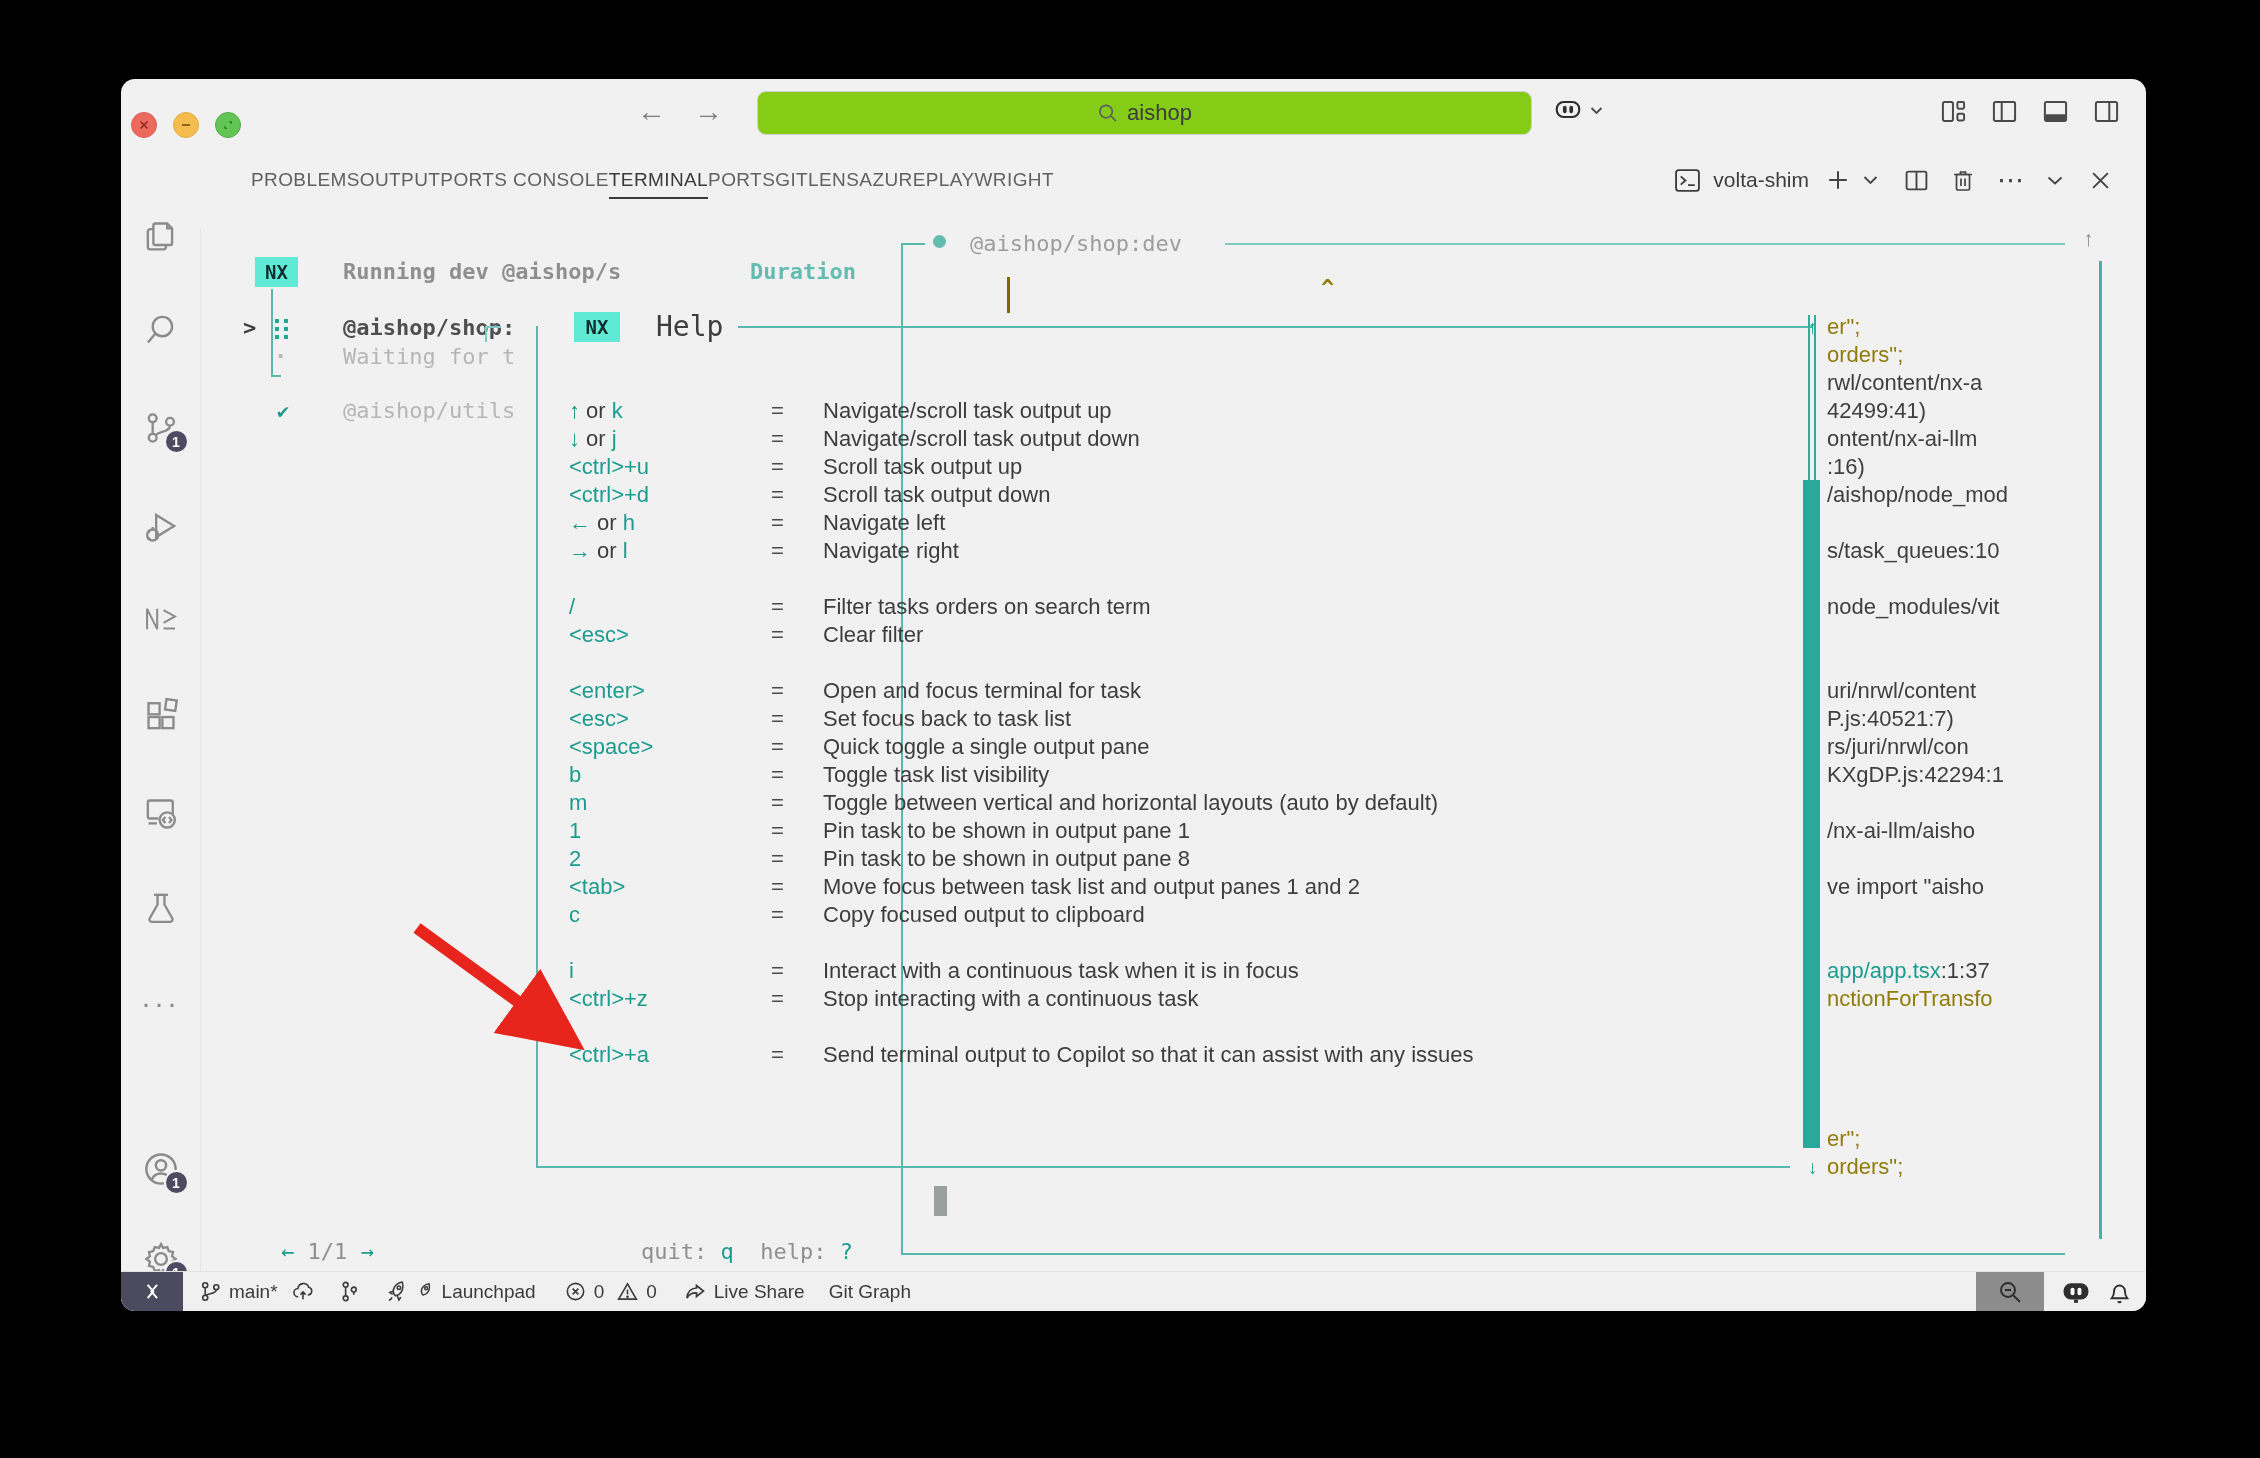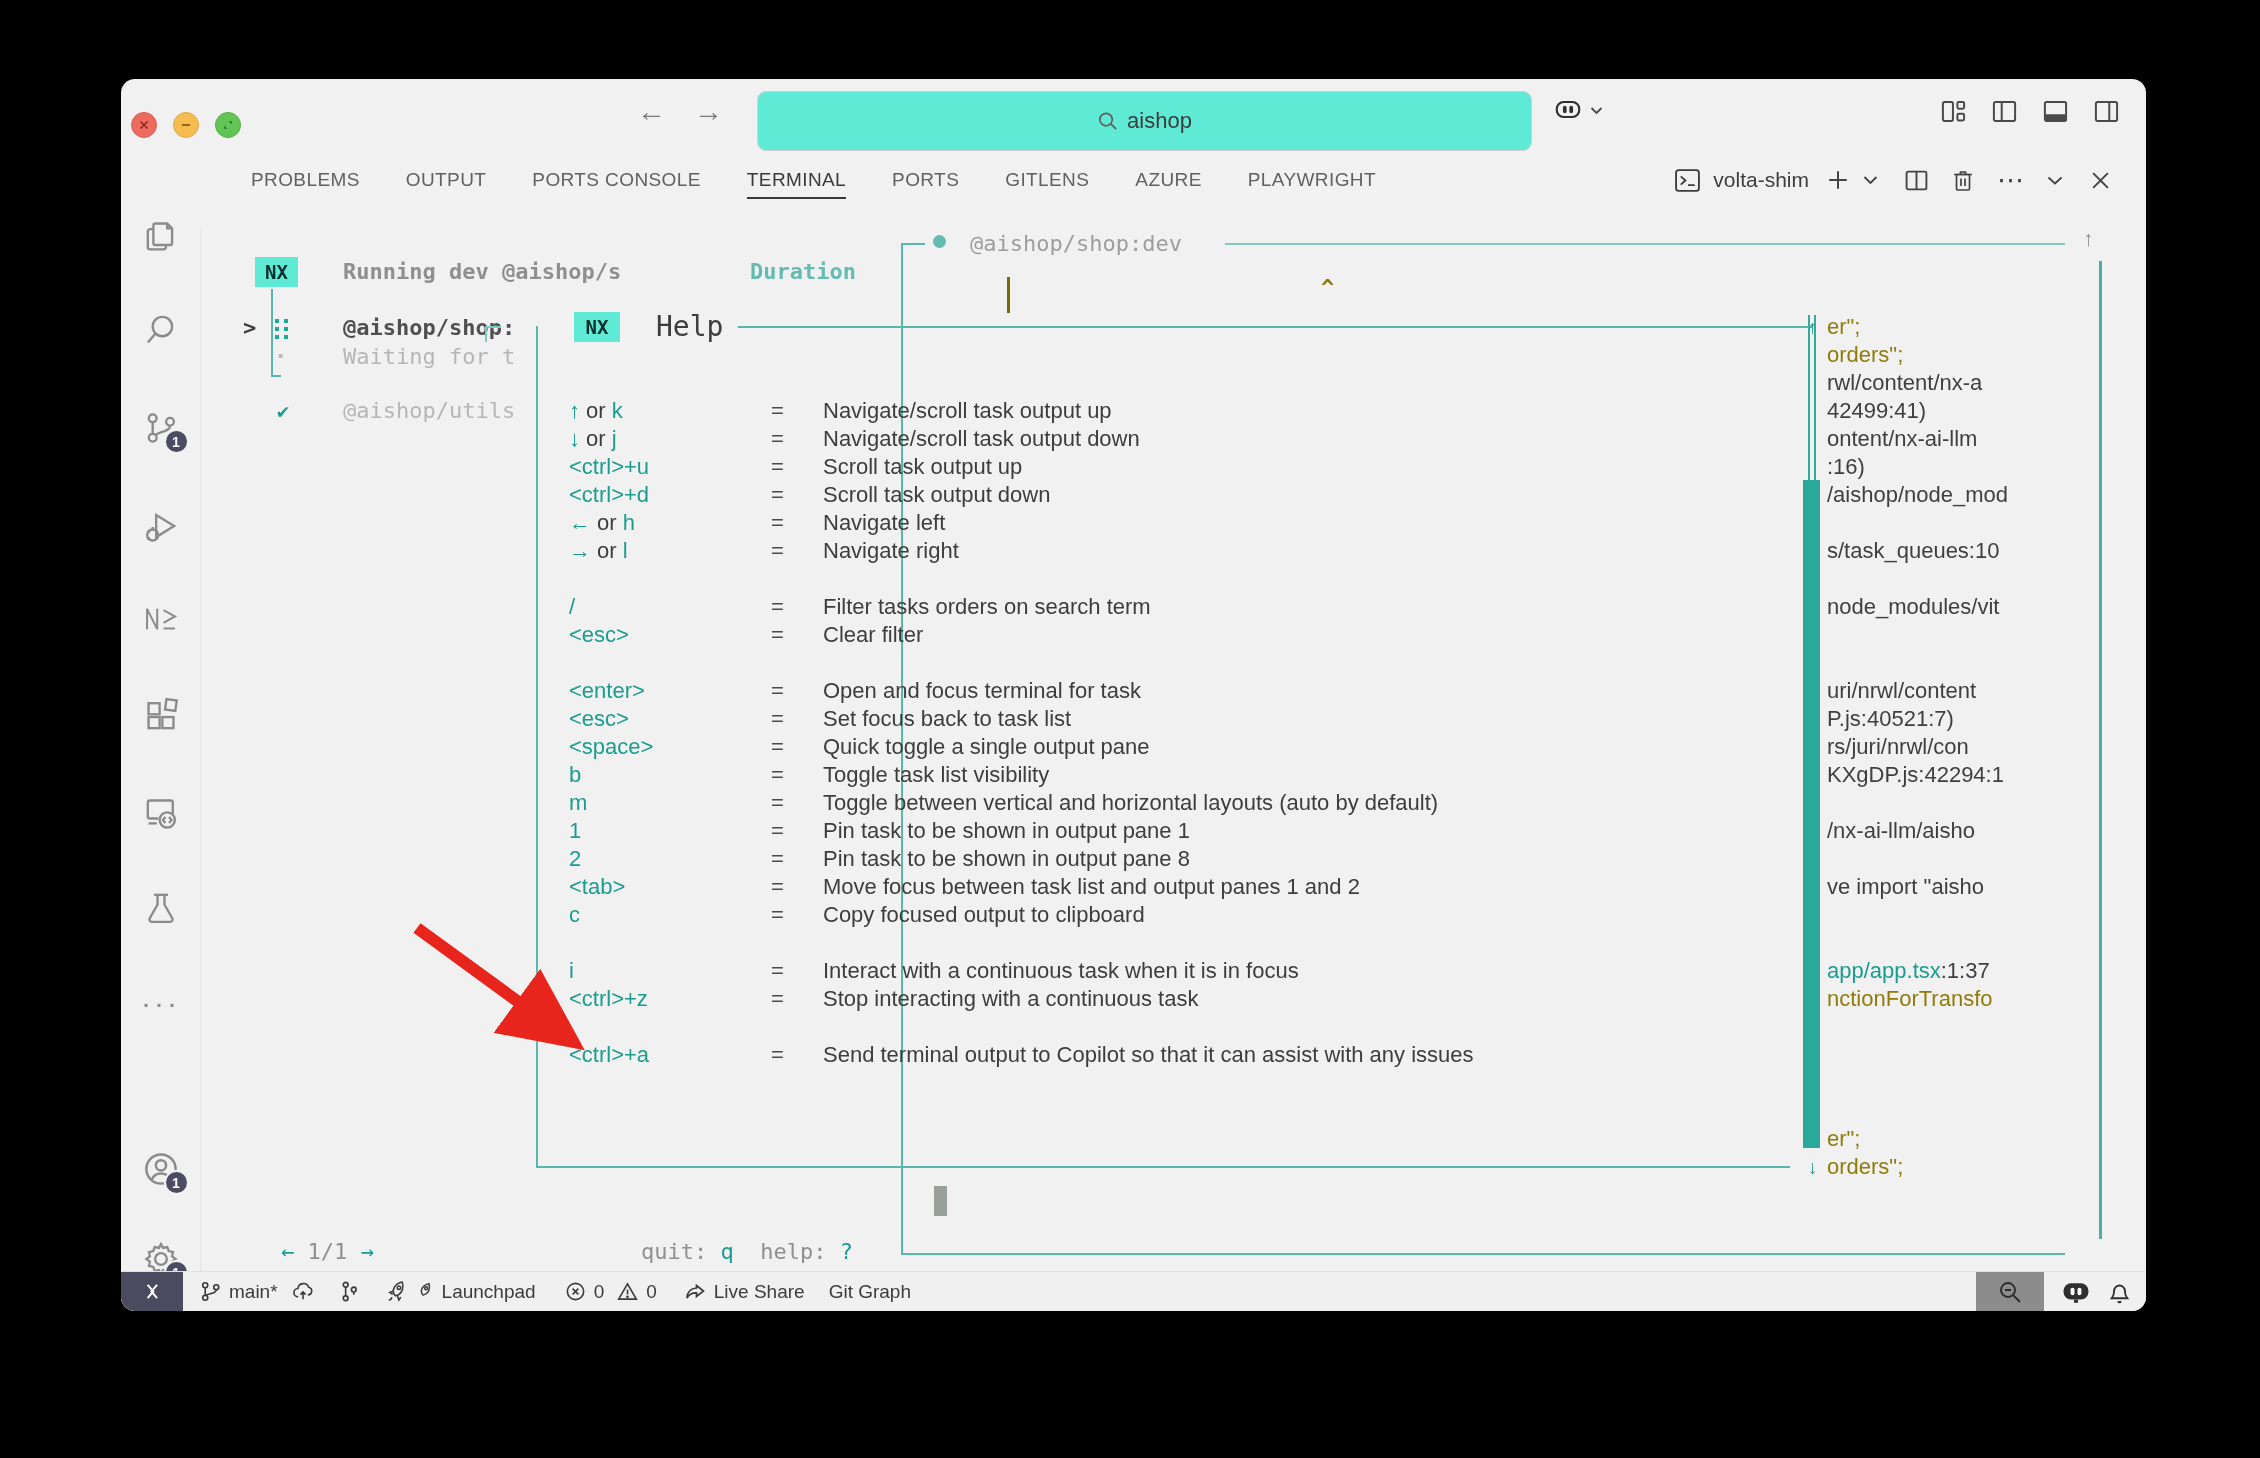--- a/index.html
+++ b/index.html
@@ -13,29 +13,29 @@
   
   .traffic { position:absolute; left:10px; top:33px; display:flex; gap:16px; }
   .tl { width:26px; height:26px; border-radius:50%; display:flex; align-items:center; justify-content:center; }
   .tl.red   { background:#ed6a5f; border:1px solid #d95f55; }
   .tl.yel   { background:#f5bd4f; border:1px solid #dfab45; }
   .tl.grn   { background:#61c454; border:1px solid #54ad48; }
   .tl svg { display:block; }
   .nav-arrows { position:absolute; left:516px; top:16px; display:flex; gap:28px;
                 font-size:29px; color:#7c7c7c; }
   .nav-arrows span { cursor:default; }
-  .searchbox { position:absolute; left:636px; top:12px; width:775px; height:60px;
-               background:#5eead4; border:1px solid #d2d1d2; border-radius:9px;
+  .searchbox { position:absolute; left:636px; top:12px; width:775px; height:44px;
+               background:#84cc16; border:1px solid #d2d1d2; border-radius:9px;
                display:flex; align-items:center; justify-content:center; gap:9px;
                color:#3c3c3c; font-size:22px; }
   .copilot-menu { position:absolute; left:1432px; top:18px; display:flex; align-items:center; gap:7px; color:#2f2f2f; }
   .layout-btns { position:absolute; right:25px; top:18px; display:flex; gap:22px; color:#4a4a4a; }
 
   
-  .tabs { position:absolute; left:130px; top:80px; height:42px; display:flex; gap:46px; align-items:center; }
+  .tabs { position:absolute; left:130px; top:80px; height:42px; display:flex; align-items:center; }
   .ptab { font-size:19px; letter-spacing:.4px; color:#616161; position:relative; height:42px;
           display:flex; align-items:center; cursor:default; }
   .ptab.active { color:#3a3a3a; }
   .ptab.active::after { content:""; position:absolute; left:0; right:0; bottom:2px; height:2.5px; background:#3a3a3a; }
   .tab-actions { position:absolute; right:36px; top:80px; height:42px; display:flex; align-items:center; color:#434343; }
   .tab-actions .shell-name { font-size:21px; color:#3d3d3d; margin:0 18px 0 12px; }
   .ta-ico { display:flex; align-items:center; }
 
   
   .activitybar { position:absolute; left:0; top:150px; width:80px; bottom:40px; border-right:1px solid #e6e5e5; }

